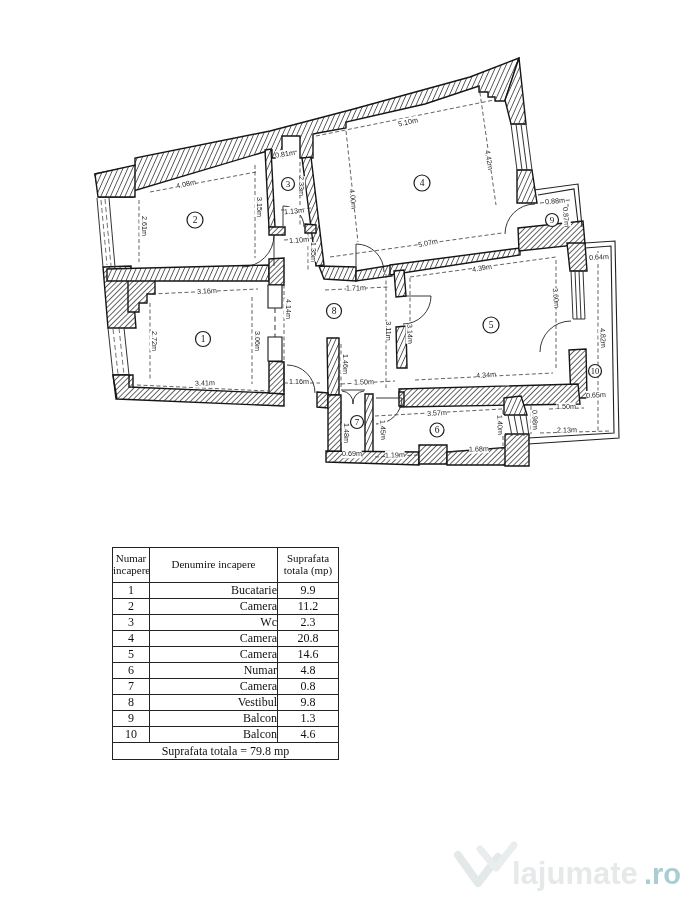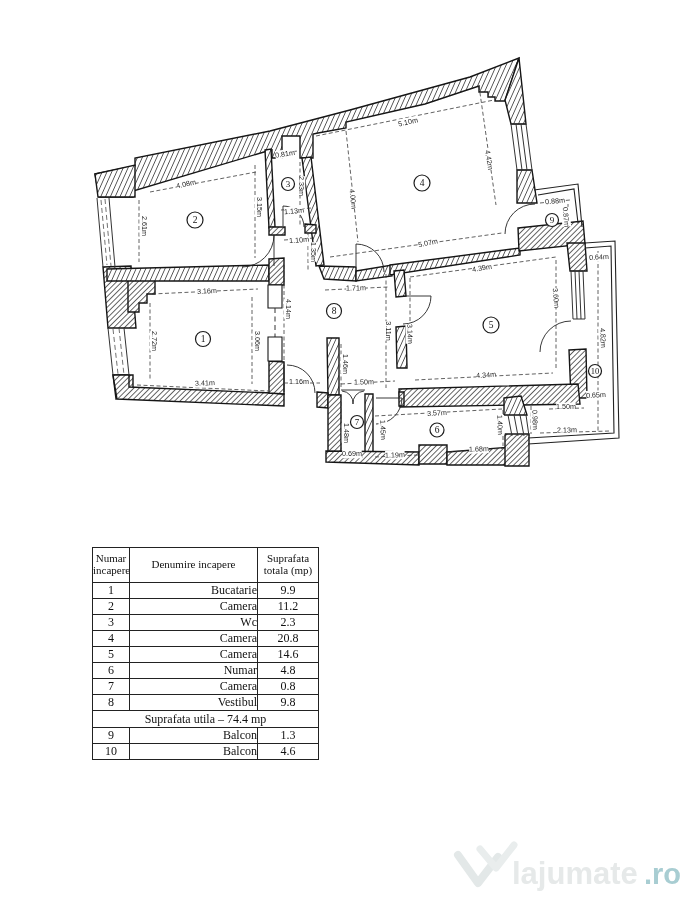--- a/index.html
+++ b/index.html
@@ -1,16 +1,16 @@
 <!DOCTYPE html>
 <html><head><meta charset="utf-8">
 <style>
 html,body{margin:0;padding:0;background:#fff;width:698px;height:900px;overflow:hidden}
 #plan{position:absolute;left:0;top:0}
-#tbl{position:absolute;left:92px;top:547px;width:227px;border-collapse:collapse;table-layout:fixed;
+#tbl{position:absolute;left:112px;top:547px;width:227px;border-collapse:collapse;table-layout:fixed;
  font-family:"Liberation Serif",serif;font-size:12px;color:#111}
 #tbl td,#tbl th{border:1px solid #222;padding:0;height:15px;line-height:1.05;font-weight:normal;overflow:hidden}
 #tbl .c{text-align:center} #tbl .l{text-align:right;padding-left:8px}
 #tbl thead th{height:34px;font-size:11px}
 .wm{position:absolute;font-family:"Liberation Sans",sans-serif;font-weight:bold}
 </style></head>
 <body>
 
 <svg id="plan" width="698" height="900" viewBox="0 0 698 900">
 <defs>
@@ -520,33 +520,33 @@
 <tr>
         <td class="c">7</td>
         <td class="l">Camera</td>
         <td class="c">0.8</td>
       </tr>
 <tr>
         <td class="c">8</td>
         <td class="l">Vestibul</td>
         <td class="c">9.8</td>
       </tr>
-<tr style="height:17px">
-        <td colspan="3" class="c">Suprafata utila – 74.4 mp</td>
-      </tr>
 <tr>
         <td class="c">9</td>
         <td class="l">Balcon</td>
         <td class="c">1.3</td>
       </tr>
 <tr>
         <td class="c">10</td>
         <td class="l">Balcon</td>
         <td class="c">4.6</td>
       </tr>
+<tr style="height:17px">
+        <td colspan="3" class="c">Suprafata totala = 79.8 mp</td>
+      </tr>
 </tbody>
   </table>
 
 <svg class="wm" style="left:440px;top:835px" width="258" height="62" viewBox="0 0 258 62">
 <path d="M 18,20 L 38,48 L 58,22" fill="none" stroke="#e3e8e8" stroke-width="8" stroke-linecap="round" stroke-linejoin="round"></path>
 <path d="M 40,14 L 56,33 L 74,10" fill="none" stroke="#e9eded" stroke-width="7" stroke-linecap="round" stroke-linejoin="round"></path>
 
 <text x="72" y="49" font-family="Liberation Sans, sans-serif" font-size="31" font-weight="bold" fill="#e6e9e9">lajumate</text>
 <text x="204" y="49" font-family="Liberation Sans, sans-serif" font-size="29" font-weight="bold" fill="#a8cdd2">.ro</text>
 </svg>

